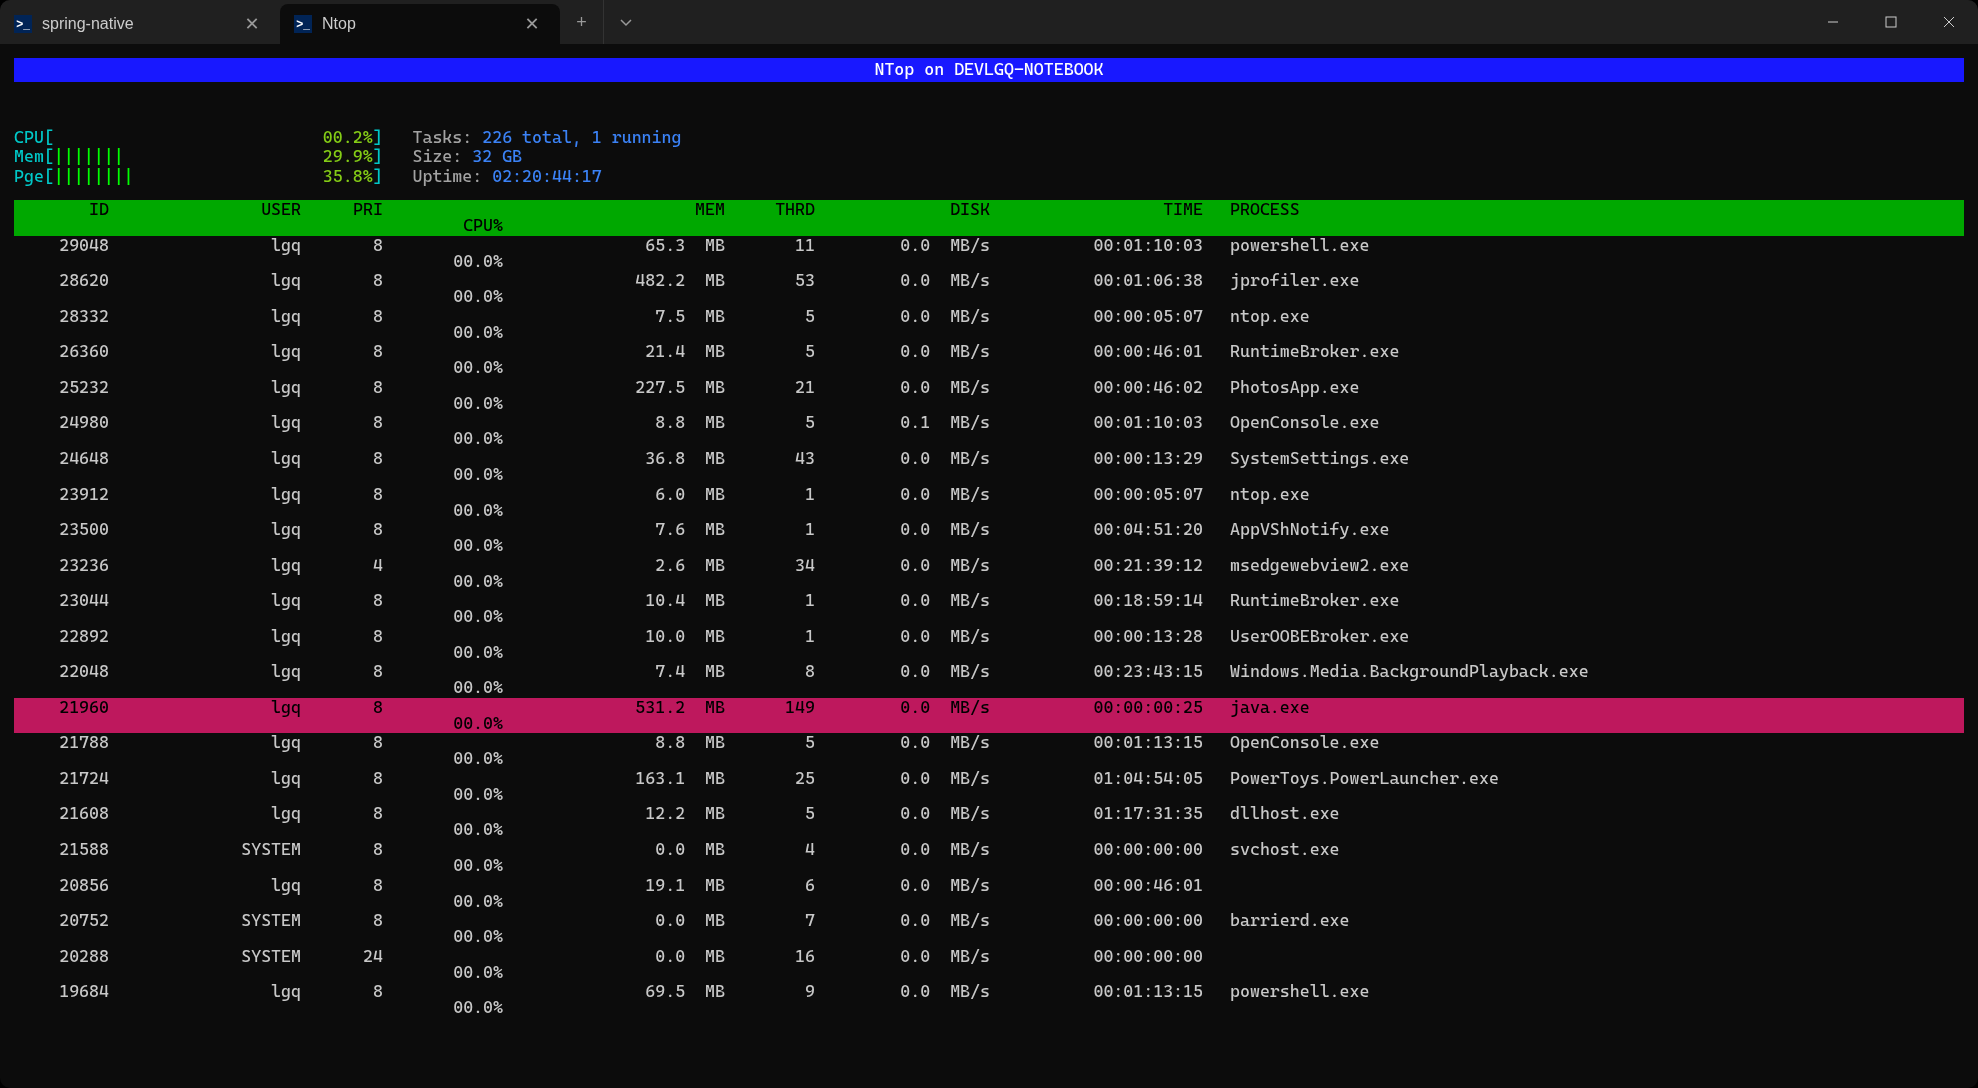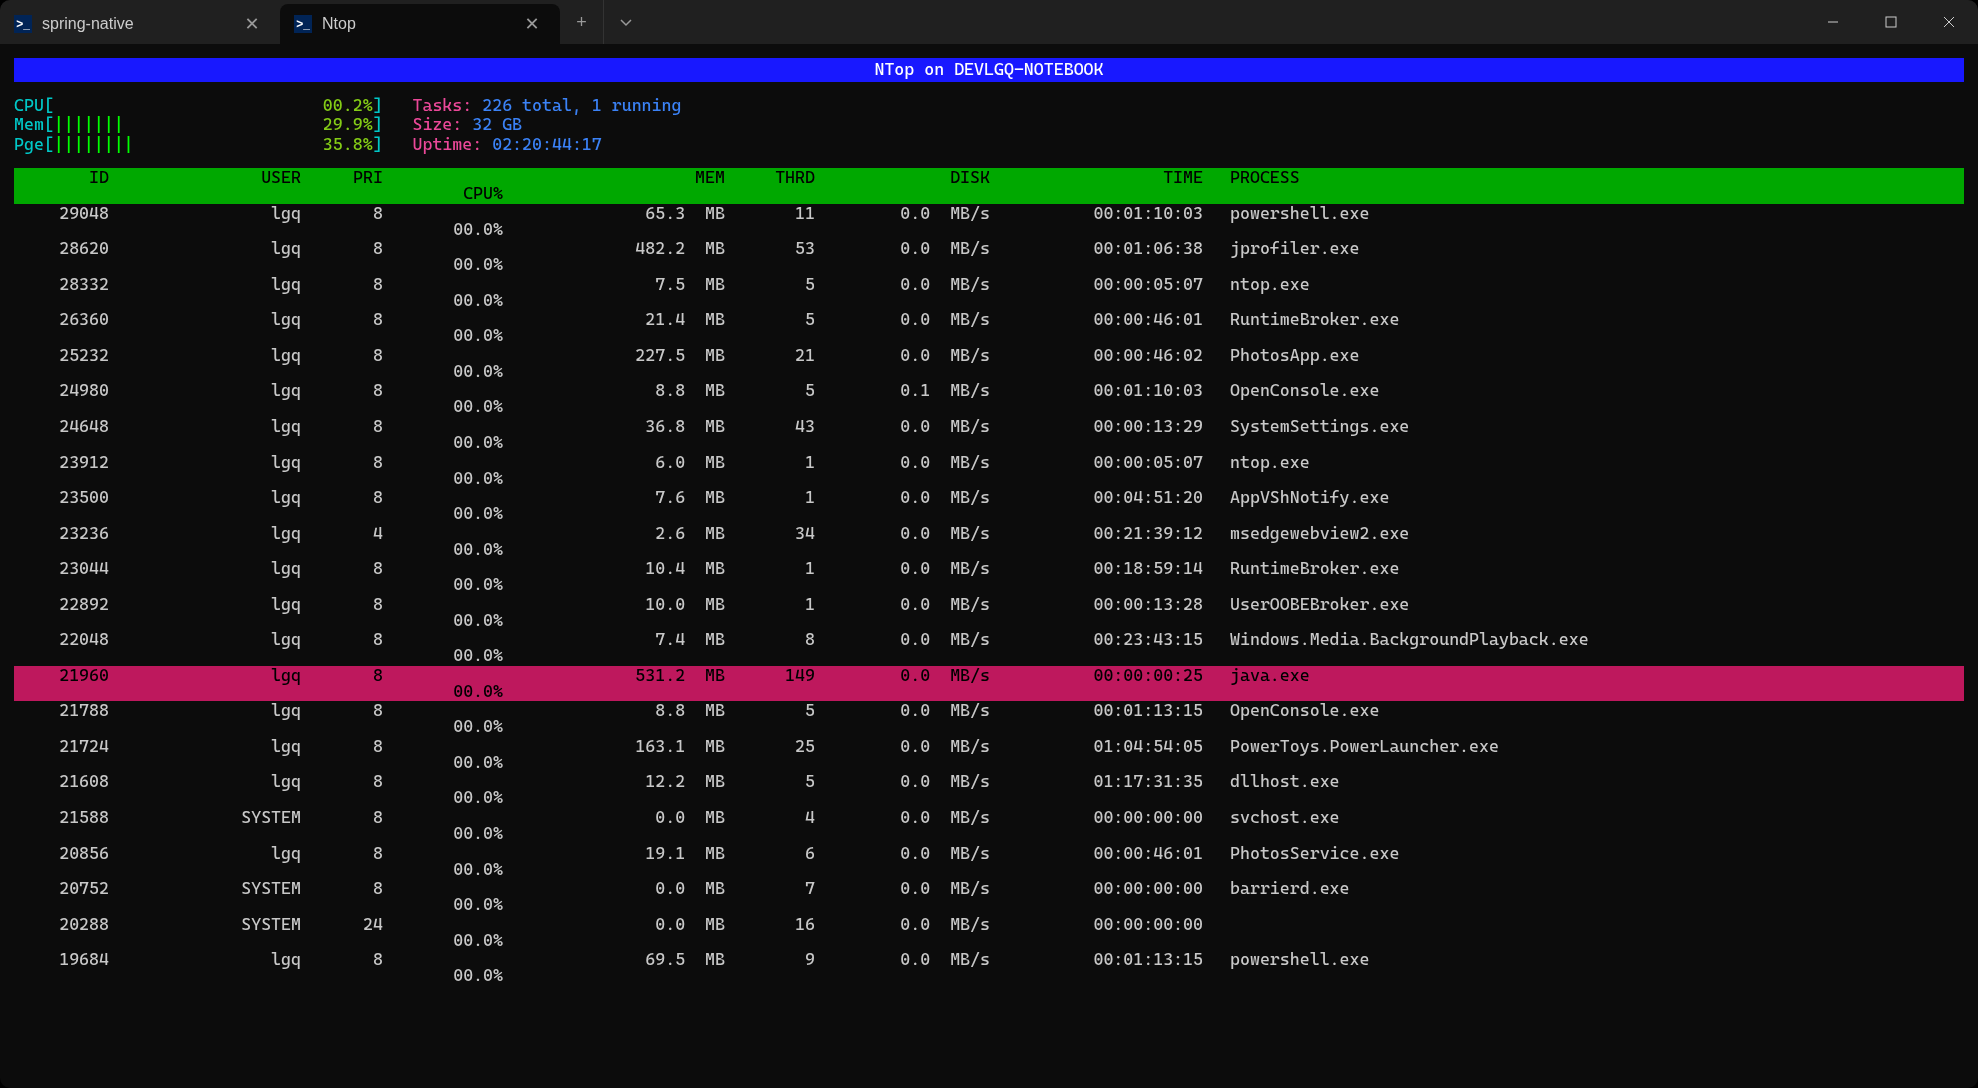--- a/index.html
+++ b/index.html
@@ -107,30 +107,31 @@
       line-height: 1.15;
     }
     .banner {
       background: #1818ff;
       color: #fff;
       text-align: center;
       padding: 2px 0;
     }
     .stats-block {
       padding: 14px 0;
+      margin-top: 32px;
     }
     .stat-row {
       display: flex;
       white-space: pre;
     }
     .stat-label { color: #00c8c8; }
     .stat-bracket { color: #00c8c8; }
     .stat-bar { color: #00ff00; display: inline-block; }
     .stat-pct { color: #84cc16; }
-    .stat-info-label { color: #ec4899; }
+    .stat-info-label { color: #a3a3a3; }
     .stat-info-value { color: #3b82f6; }
     .table-header {
       background: #00a800;
       color: #000;
       display: flex;
       white-space: pre;
     }
     .process-row {
       display: flex;
       white-space: pre;
@@ -234,19 +235,19 @@
         <div class="process-row"><span class="col-id">23500</span><span class="col-user">lgq</span><span class="col-pri">8</span><span class="col-cpu">00.0%</span><span class="col-mem">7.6  MB</span><span class="col-thrd">1</span><span class="col-disk">0.0  MB/s</span><span class="col-time">00:04:51:20</span><span class="col-process">AppVShNotify.exe</span></div>
         <div class="process-row"><span class="col-id">23236</span><span class="col-user">lgq</span><span class="col-pri">4</span><span class="col-cpu">00.0%</span><span class="col-mem">2.6  MB</span><span class="col-thrd">34</span><span class="col-disk">0.0  MB/s</span><span class="col-time">00:21:39:12</span><span class="col-process">msedgewebview2.exe</span></div>
         <div class="process-row"><span class="col-id">23044</span><span class="col-user">lgq</span><span class="col-pri">8</span><span class="col-cpu">00.0%</span><span class="col-mem">10.4  MB</span><span class="col-thrd">1</span><span class="col-disk">0.0  MB/s</span><span class="col-time">00:18:59:14</span><span class="col-process">RuntimeBroker.exe</span></div>
         <div class="process-row"><span class="col-id">22892</span><span class="col-user">lgq</span><span class="col-pri">8</span><span class="col-cpu">00.0%</span><span class="col-mem">10.0  MB</span><span class="col-thrd">1</span><span class="col-disk">0.0  MB/s</span><span class="col-time">00:00:13:28</span><span class="col-process">UserOOBEBroker.exe</span></div>
         <div class="process-row"><span class="col-id">22048</span><span class="col-user">lgq</span><span class="col-pri">8</span><span class="col-cpu">00.0%</span><span class="col-mem">7.4  MB</span><span class="col-thrd">8</span><span class="col-disk">0.0  MB/s</span><span class="col-time">00:23:43:15</span><span class="col-process">Windows.Media.BackgroundPlayback.exe</span></div>
         <div class="process-row highlighted"><span class="col-id">21960</span><span class="col-user">lgq</span><span class="col-pri">8</span><span class="col-cpu">00.0%</span><span class="col-mem">531.2  MB</span><span class="col-thrd">149</span><span class="col-disk">0.0  MB/s</span><span class="col-time">00:00:00:25</span><span class="col-process">java.exe</span></div>
         <div class="process-row"><span class="col-id">21788</span><span class="col-user">lgq</span><span class="col-pri">8</span><span class="col-cpu">00.0%</span><span class="col-mem">8.8  MB</span><span class="col-thrd">5</span><span class="col-disk">0.0  MB/s</span><span class="col-time">00:01:13:15</span><span class="col-process">OpenConsole.exe</span></div>
         <div class="process-row"><span class="col-id">21724</span><span class="col-user">lgq</span><span class="col-pri">8</span><span class="col-cpu">00.0%</span><span class="col-mem">163.1  MB</span><span class="col-thrd">25</span><span class="col-disk">0.0  MB/s</span><span class="col-time">01:04:54:05</span><span class="col-process">PowerToys.PowerLauncher.exe</span></div>
         <div class="process-row"><span class="col-id">21608</span><span class="col-user">lgq</span><span class="col-pri">8</span><span class="col-cpu">00.0%</span><span class="col-mem">12.2  MB</span><span class="col-thrd">5</span><span class="col-disk">0.0  MB/s</span><span class="col-time">01:17:31:35</span><span class="col-process">dllhost.exe</span></div>
         <div class="process-row"><span class="col-id">21588</span><span class="col-user">SYSTEM</span><span class="col-pri">8</span><span class="col-cpu">00.0%</span><span class="col-mem">0.0  MB</span><span class="col-thrd">4</span><span class="col-disk">0.0  MB/s</span><span class="col-time">00:00:00:00</span><span class="col-process">svchost.exe</span></div>
-        <div class="process-row"><span class="col-id">20856</span><span class="col-user">lgq</span><span class="col-pri">8</span><span class="col-cpu">00.0%</span><span class="col-mem">19.1  MB</span><span class="col-thrd">6</span><span class="col-disk">0.0  MB/s</span><span class="col-time">00:00:46:01</span><span class="col-process">PhotosService.exe</span></div>
+        <div class="process-row"><span class="col-id">20856</span><span class="col-user">lgq</span><span class="col-pri">8</span><span class="col-cpu">00.0%</span><span class="col-mem">19.1  MB</span><span class="col-thrd">6</span><span class="col-disk">0.0  MB/s</span><span class="col-time">00:00:46:01</span></div>
         <div class="process-row"><span class="col-id">20752</span><span class="col-user">SYSTEM</span><span class="col-pri">8</span><span class="col-cpu">00.0%</span><span class="col-mem">0.0  MB</span><span class="col-thrd">7</span><span class="col-disk">0.0  MB/s</span><span class="col-time">00:00:00:00</span><span class="col-process">barrierd.exe</span></div>
         <div class="process-row"><span class="col-id">20288</span><span class="col-user">SYSTEM</span><span class="col-pri">24</span><span class="col-cpu">00.0%</span><span class="col-mem">0.0  MB</span><span class="col-thrd">16</span><span class="col-disk">0.0  MB/s</span><span class="col-time">00:00:00:00</span></div>
         <div class="process-row"><span class="col-id">19684</span><span class="col-user">lgq</span><span class="col-pri">8</span><span class="col-cpu">00.0%</span><span class="col-mem">69.5  MB</span><span class="col-thrd">9</span><span class="col-disk">0.0  MB/s</span><span class="col-time">00:01:13:15</span><span class="col-process">powershell.exe</span></div>
       </div>
   </div>
 </div>
 
 </body></html>

